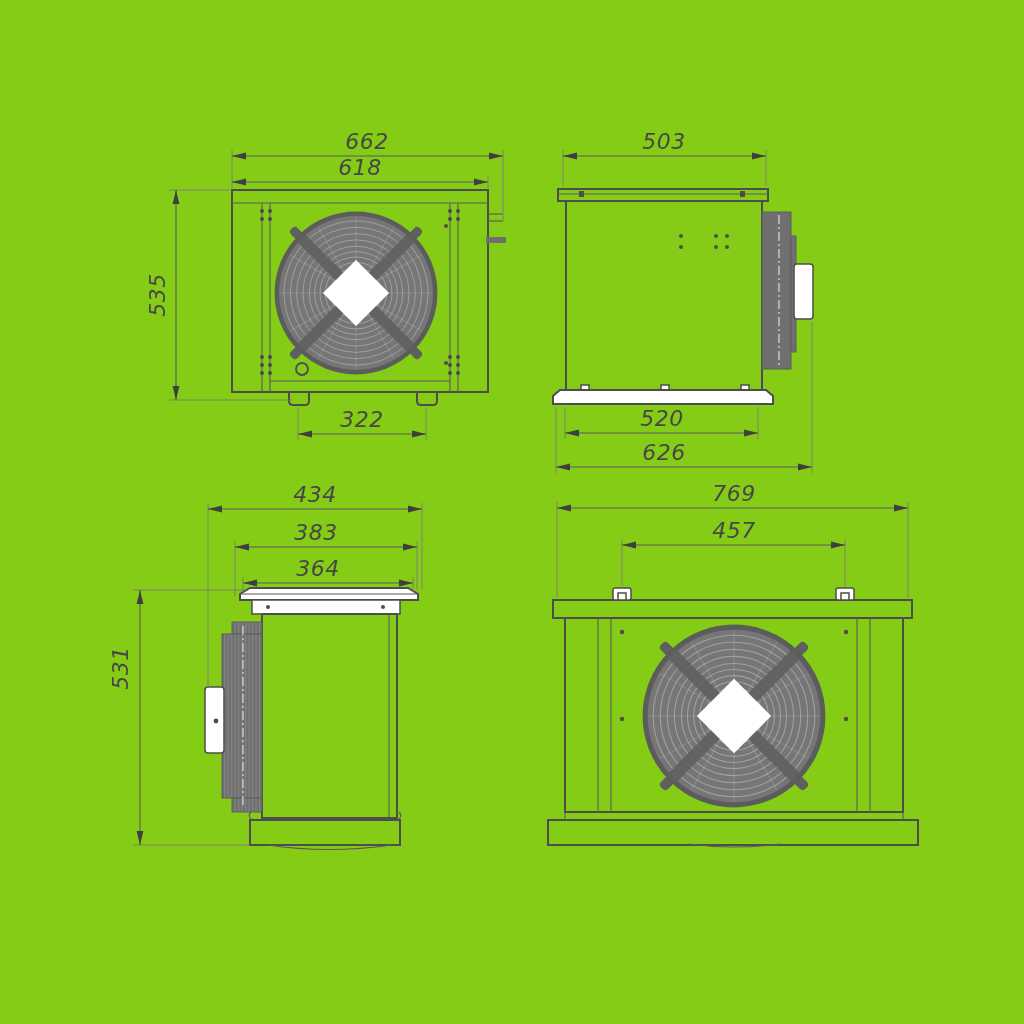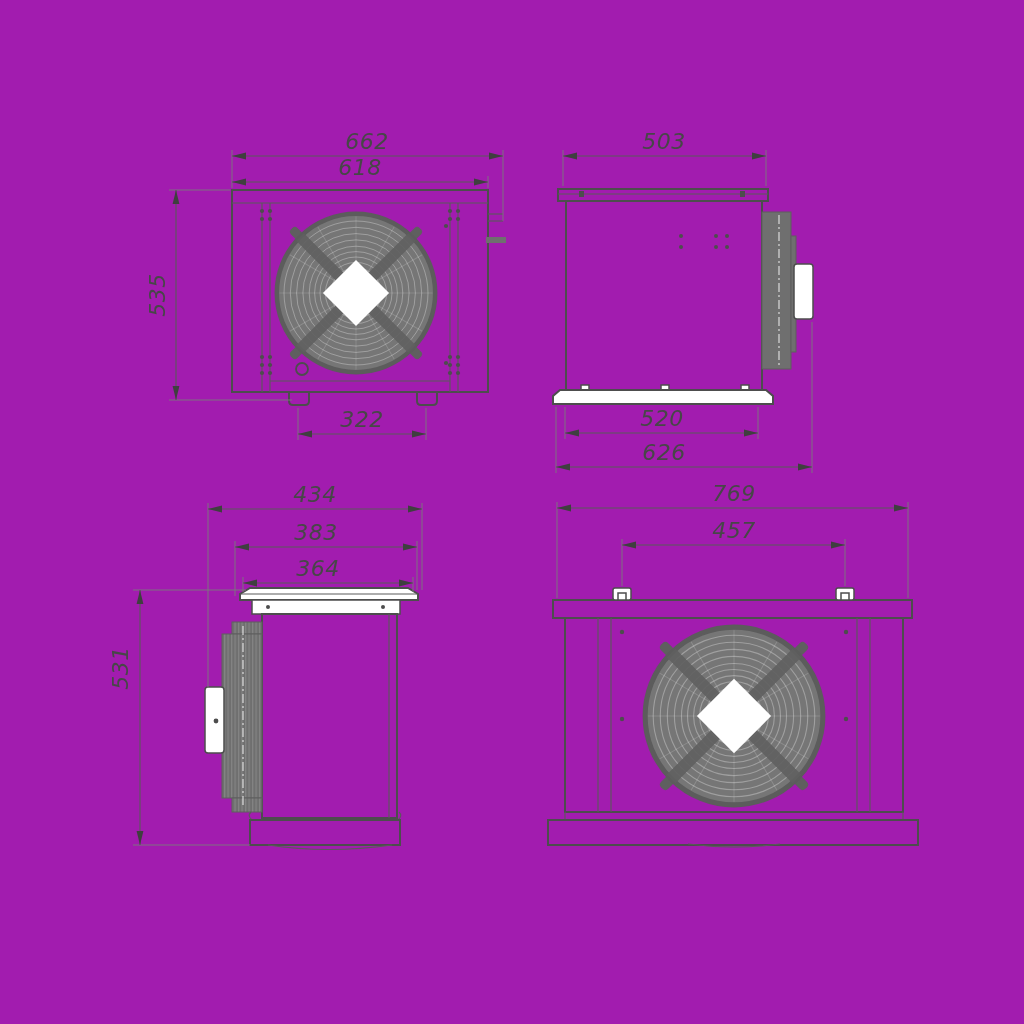--- a/index.html
+++ b/index.html
@@ -1,16 +1,16 @@
 <!DOCTYPE html>
 <html><head>
 <meta charset="utf-8">
 <style>
   html,body{margin:0;padding:0;background:#ffffff;}
-  .stage{width:1024px;height:1024px;background:#a21caf;position:relative;overflow:hidden;}
+  .stage{width:1024px;height:1024px;background:#84cc16;position:relative;overflow:hidden;}
   svg{display:block;}
   .o{fill:none;stroke:#4d4d4d;stroke-width:2;stroke-linejoin:miter;stroke-linecap:square;}
   .ow{fill:#ffffff;stroke:#4d4d4d;stroke-width:2;stroke-linejoin:miter;}
   .t{fill:none;stroke:#5a5a5a;stroke-width:1.1;}
   .tw{fill:#ffffff;stroke:#4d4d4d;stroke-width:1.5;}
   .d{fill:#4d4d4d;stroke:none;}
   .dim{stroke:#5a5a5a;stroke-width:1.1;fill:none;}
   .ext{stroke:#7a7a7a;stroke-width:0.9;fill:none;}
   .cl{stroke:#ffffff;stroke-width:1.2;stroke-dasharray:9 3 2 3;opacity:0.75;fill:none;}
   .dimtxt{font-family:"DejaVu Sans",sans-serif;font-style:italic;font-size:22px;fill:#474747;text-anchor:middle;letter-spacing:0.5px;}

